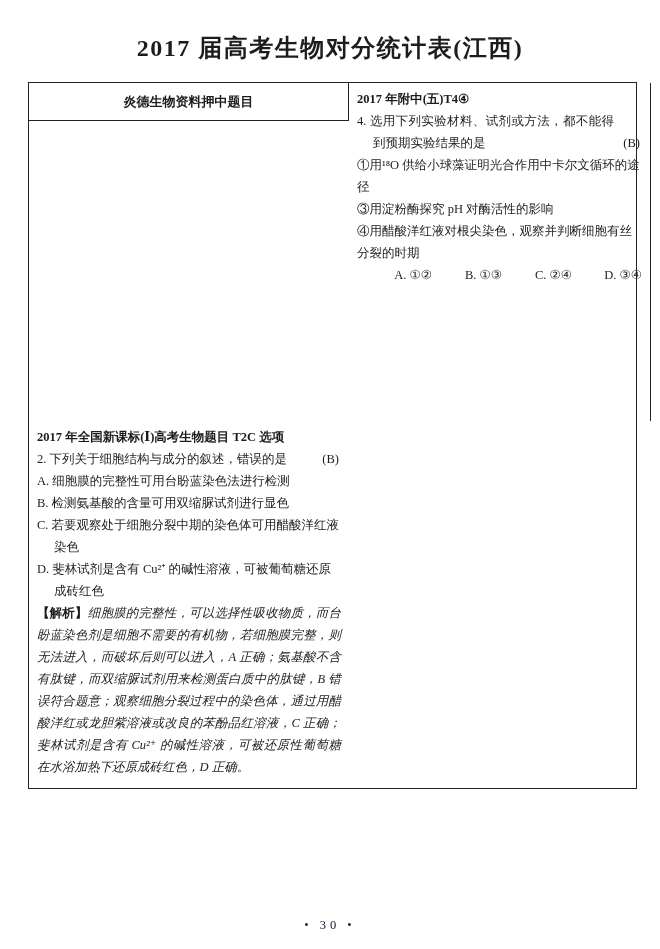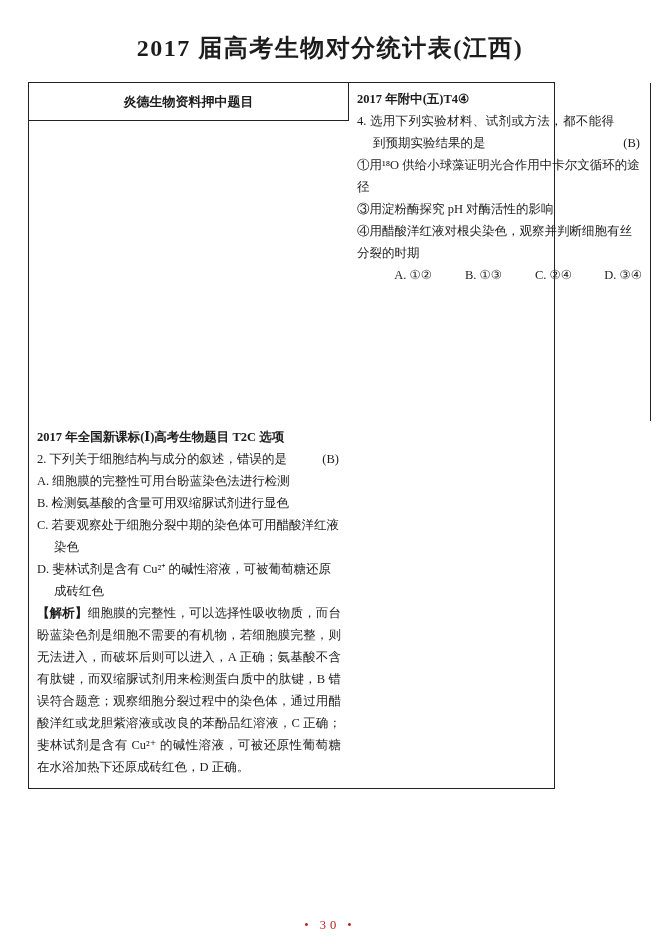--- a/index.html
+++ b/index.html
@@ -12,21 +12,21 @@
     color: #1c1c1c;
     font-family: "Liberation Serif", "DejaVu Serif", serif;
     overflow: hidden;
   }
   .doc-title {
     position: absolute; top: 32px; left: 0; width: 100%;
     margin: 0; text-align: center;
     font-size: 24px; font-weight: bold; letter-spacing: 1.5px;
   }
   .qa-table {
-    position: absolute; left: 28px; top: 82px; width: 527px;
+    position: absolute; left: 28px; top: 82px; width: 609px;
     border: 1.6px solid #222222;
     display: grid;
     grid-template-columns: 320px 1fr;
     background: #ffffff;
   }
   .th {
     height: 38px;
     display: flex; align-items: center; justify-content: center;
     font-size: 13px;
     border-bottom: 1.3px solid #222222;
@@ -50,25 +50,25 @@
     position: absolute; right: 2px; bottom: 0;
     text-indent: 0;
   }
   .item { text-align: left; }
   .opt-row { display: flex; text-align: right; }
   .opt-row .opt-cell { width: 70px; flex: 0 0 auto; }
   .opt-row .opt-cell:first-child { width: 75px; }
   .opt { padding-left: 17px; text-indent: -17px; text-align: left; font-family: Liberation Serif, serif; }
   .analysis { margin: 0; text-align: justify; }
   .analysis-label { font-weight: bold; font-style: normal; }
-  .analysis-text { }
+  .analysis-text { font-style: italic; }
   .page-number {
     position: absolute; bottom: 16px; left: 0; width: 100%;
     text-align: center;
-    font-size: 12.5px; color: #b91c1c; letter-spacing: 4px;
+    font-size: 12.5px; color: #0f172a; letter-spacing: 4px;
   }
 </style>
 </head>
 <body>
 
 <div class="page">
 
   <h1 class="doc-title">2017 届高考生物对分统计表(江西)</h1>
 
   <div class="qa-table">

